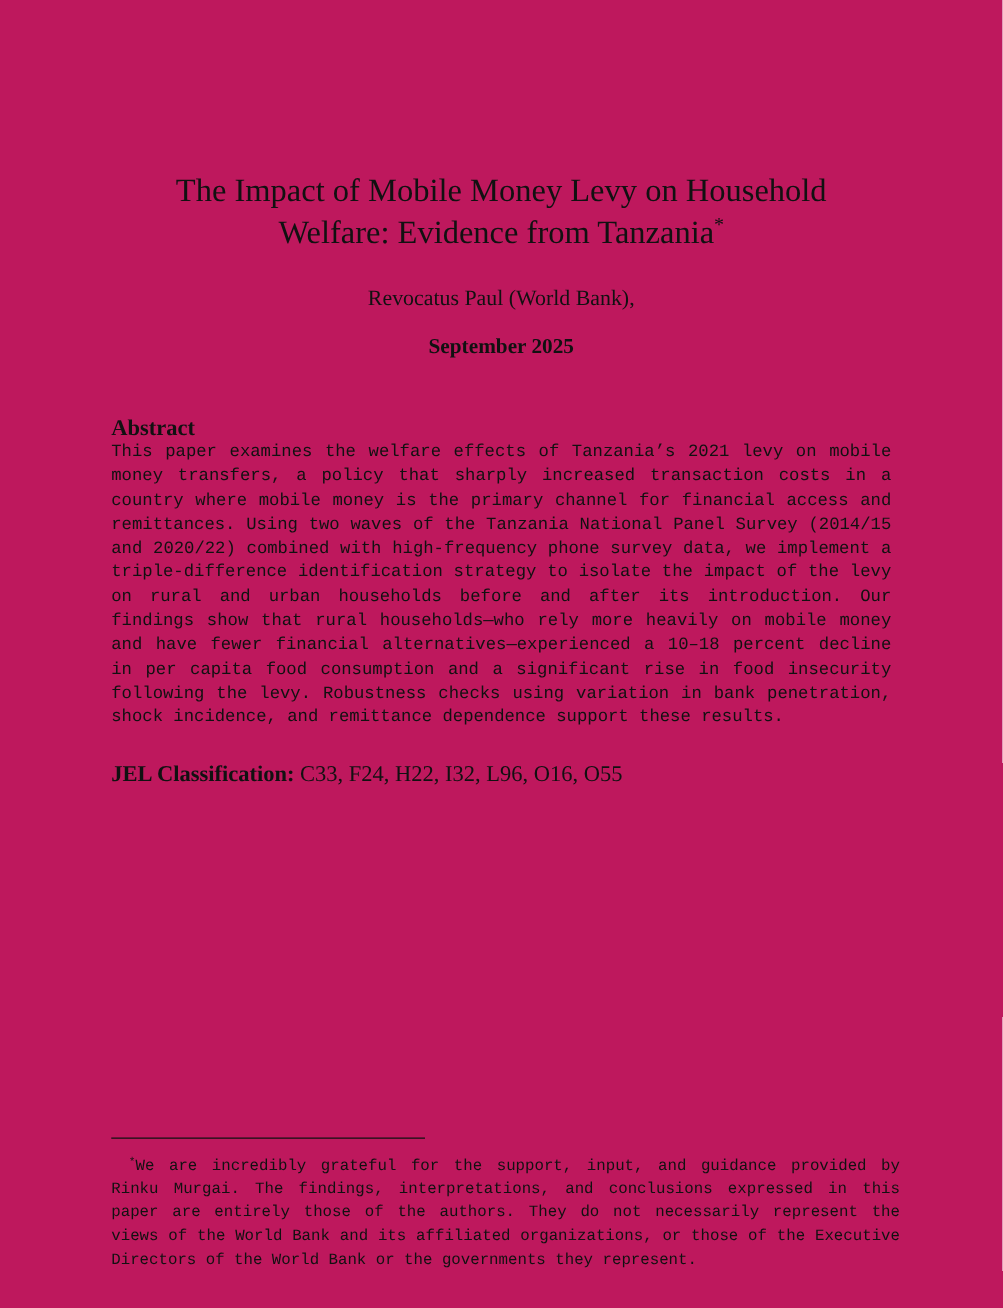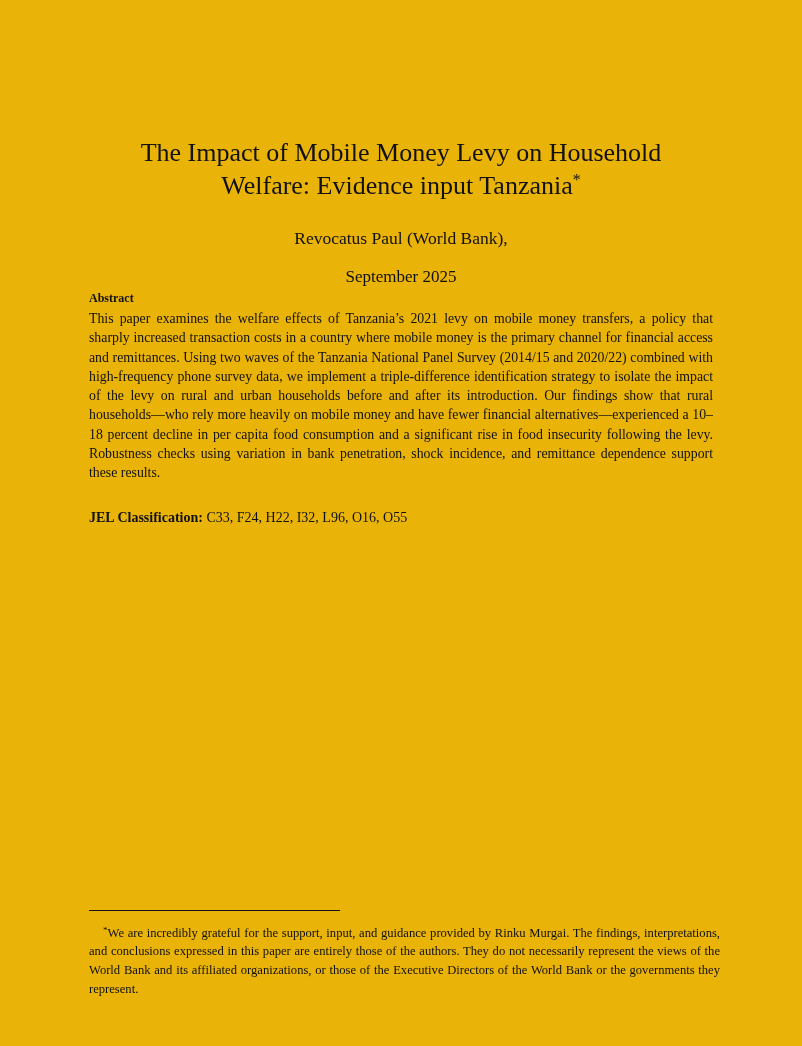--- a/index.html
+++ b/index.html
@@ -5,21 +5,21 @@
   html, body {
     margin: 0;
     padding: 0;
     background: #ffffff;
   }
   .page {
     position: relative;
     width: 802px;
     height: 1046px;
     margin: 0 auto;
-    background: #eab308;
+    background: #be185d;
     color: #111111;
     font-family: "Liberation Serif", "DejaVu Serif", serif;
     overflow: hidden;
   }
   .content {
     padding: 0 89px;
   }
   .title-block {
     margin-top: 136px;
     text-align: center;
@@ -36,53 +36,57 @@
     margin-top: 25px;
     text-align: center;
     font-size: 17.5px;
     line-height: 23px;
   }
   .date-line {
     margin-top: 16px;
     text-align: center;
     font-size: 17px;
     line-height: 22px;
+    font-weight: bold;
   }
   .abstract-heading {
-    font-size: 12px;
+    margin-top: 44px;
+    font-size: 18px;
     line-height: 20px;
     font-weight: 700;
   }
   .abstract-text {
     margin-top: 1px;
     font-size: 13.8px;
     line-height: 19.3px;
     text-align: justify;
     hyphens: auto;
+    font-family: Liberation Mono, monospace;
     -webkit-hyphens: auto;
   }
   .jel-line {
     margin-top: 25px;
-    font-size: 14px;
+    font-size: 18px;
     line-height: 19.3px;
   }
   .keywords-line {
     margin-top: 19px;
     font-size: 14px;
     line-height: 19.3px;
     text-align: justify;
   }
   .bold-label {
     font-weight: 700;
   }
   .footnote-area {
     position: absolute;
     left: 89px;
     right: 82px;
     top: 910px;
+    font-family: Liberation Mono, monospace;
   }
   .footnote-rule {
     width: 251px;
     height: 0;
     border-top: 1.2px solid #111111;
     margin: 0 0 4px 0;
   }
   .footnote-para {
     font-size: 12.6px;
     line-height: 18.8px;
@@ -96,21 +100,21 @@
   }
 </style>
 </head>
 <body>
 
 <div class="page">
   <div class="content">
 
     <h1 class="title-block">
       <span>The Impact of Mobile Money Levy on Household</span><br>
-      <span>Welfare: Evidence input Tanzania</span><sup>*</sup>
+      <span>Welfare: Evidence from Tanzania</span><sup>*</sup>
     </h1>
 
     <div class="authors-block">
       <div>Revocatus Paul (World Bank),</div>
     </div>
 
     <div class="date-line">September 2025</div>
 
     <div class="abstract-heading">Abstract</div>
 

